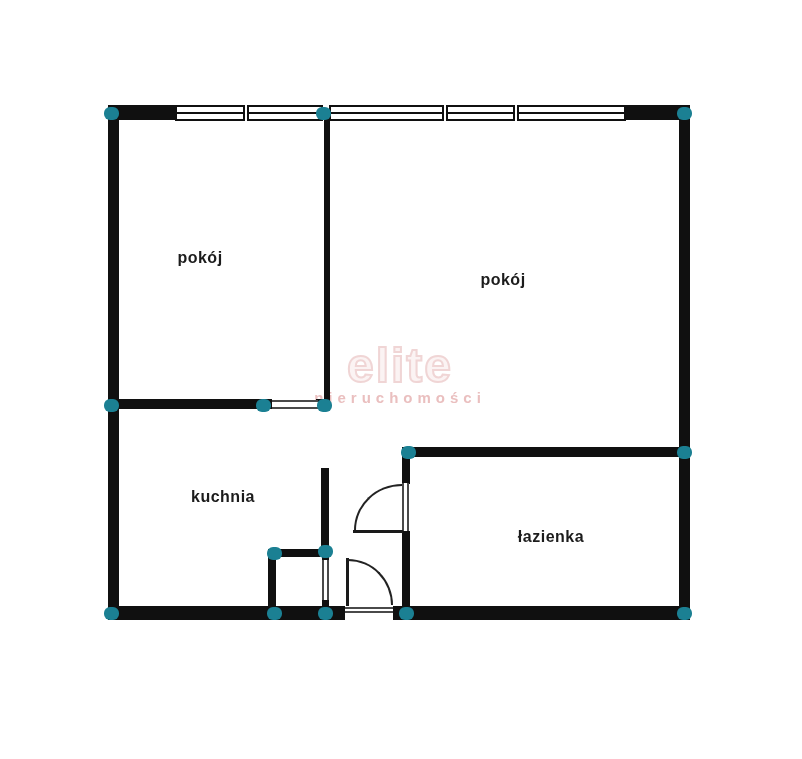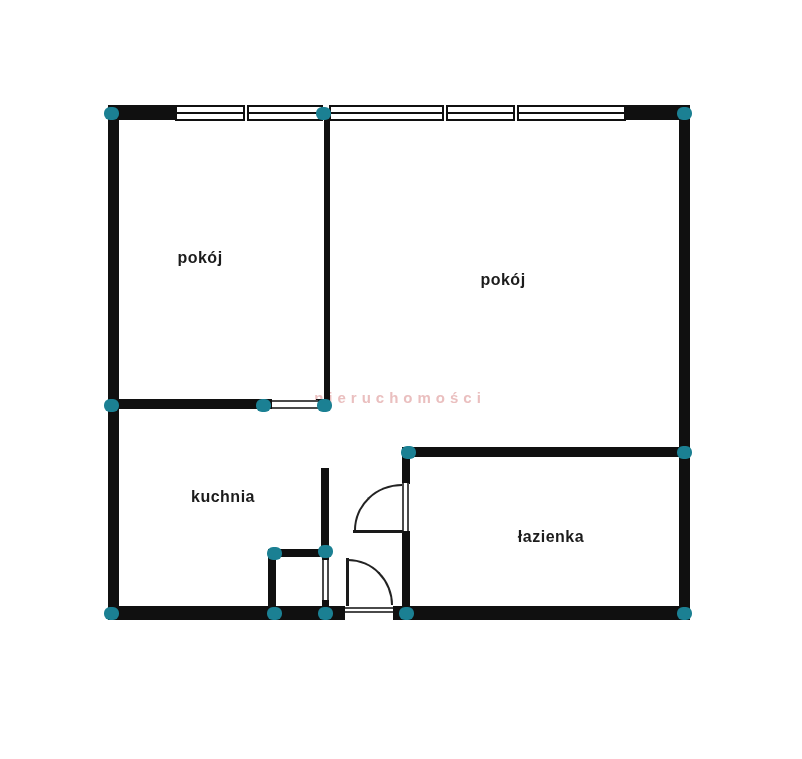--- a/index.html
+++ b/index.html
@@ -41,20 +41,21 @@
     position:absolute;left:400px;top:397px;transform:translate(-50%,-50%);
     font-weight:bold;font-size:15px;letter-spacing:5px;
     color:var(--c-watermark2,#eabfbf);white-space:nowrap;
   }
 </style>
 </head>
 <body>
 
 <div id="canvas">
 
+  <div class="wm1">elite</div>
   <div class="wm2">nieruchomości</div>
 
   <div class="w" style="left:108px;top:105px;width:11px;height:515px"></div>
   <div class="w" style="left:679px;top:105px;width:11px;height:515px"></div>
   <div class="w" style="left:108px;top:105px;width:67px;height:15px"></div>
   <div class="w" style="left:624px;top:105px;width:66px;height:15px"></div>
   <div class="w" style="left:108px;top:606px;width:237px;height:14px"></div>
   <div class="w" style="left:393px;top:606px;width:297px;height:14px"></div>
 
   <div class="window" style="left:175px;top:105px;width:148px">

